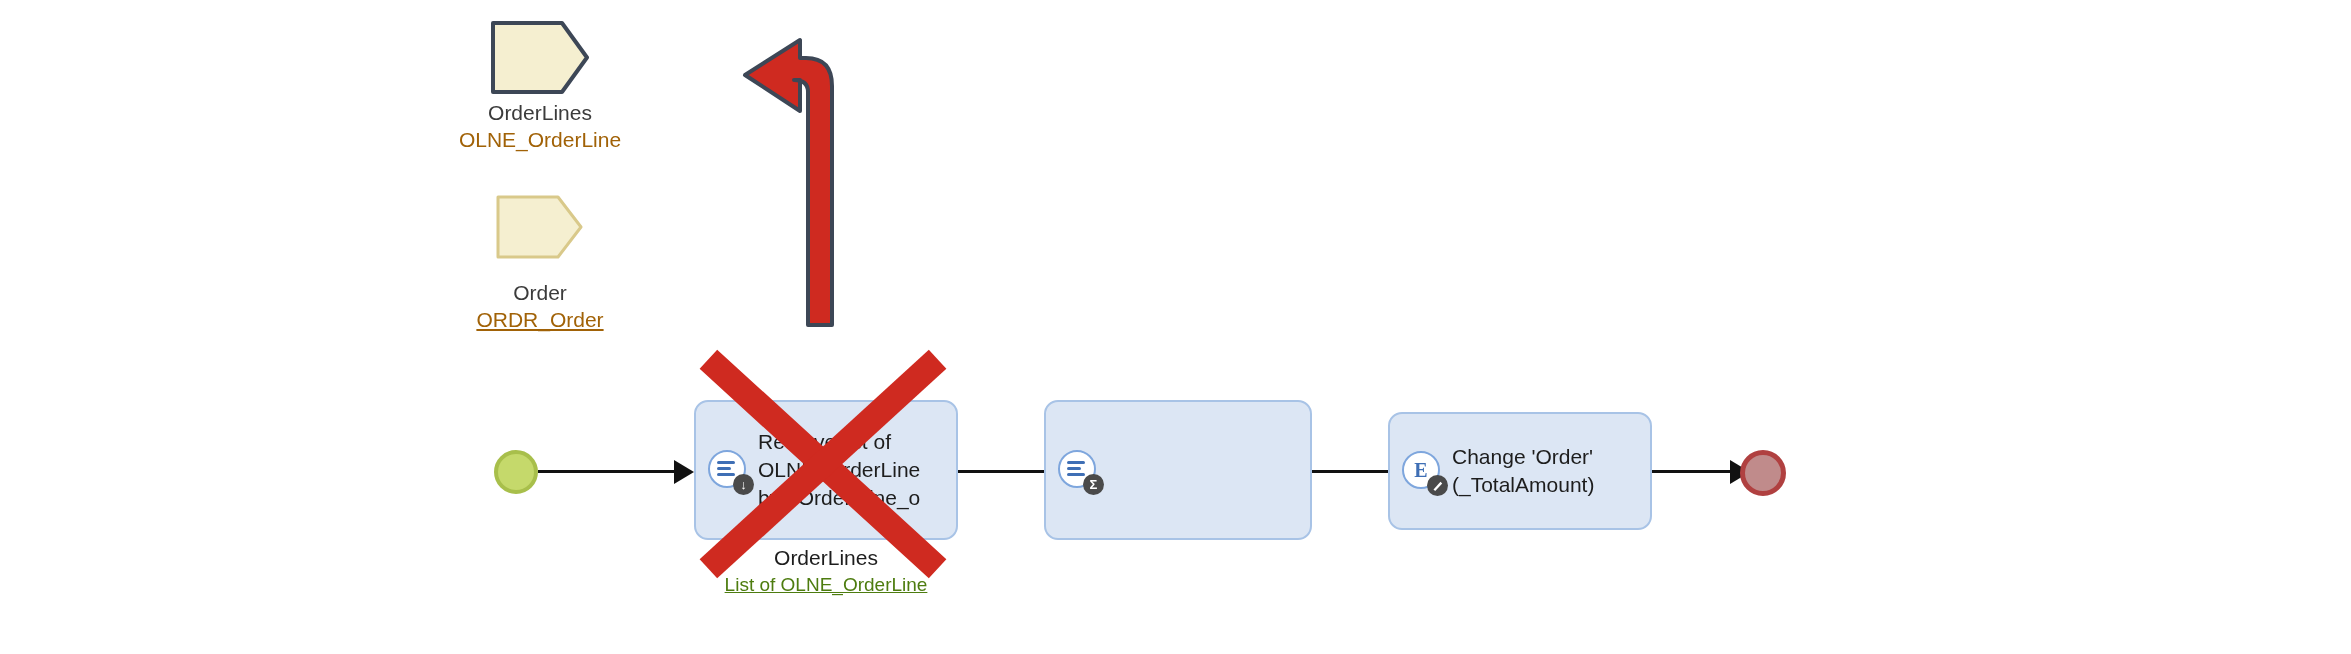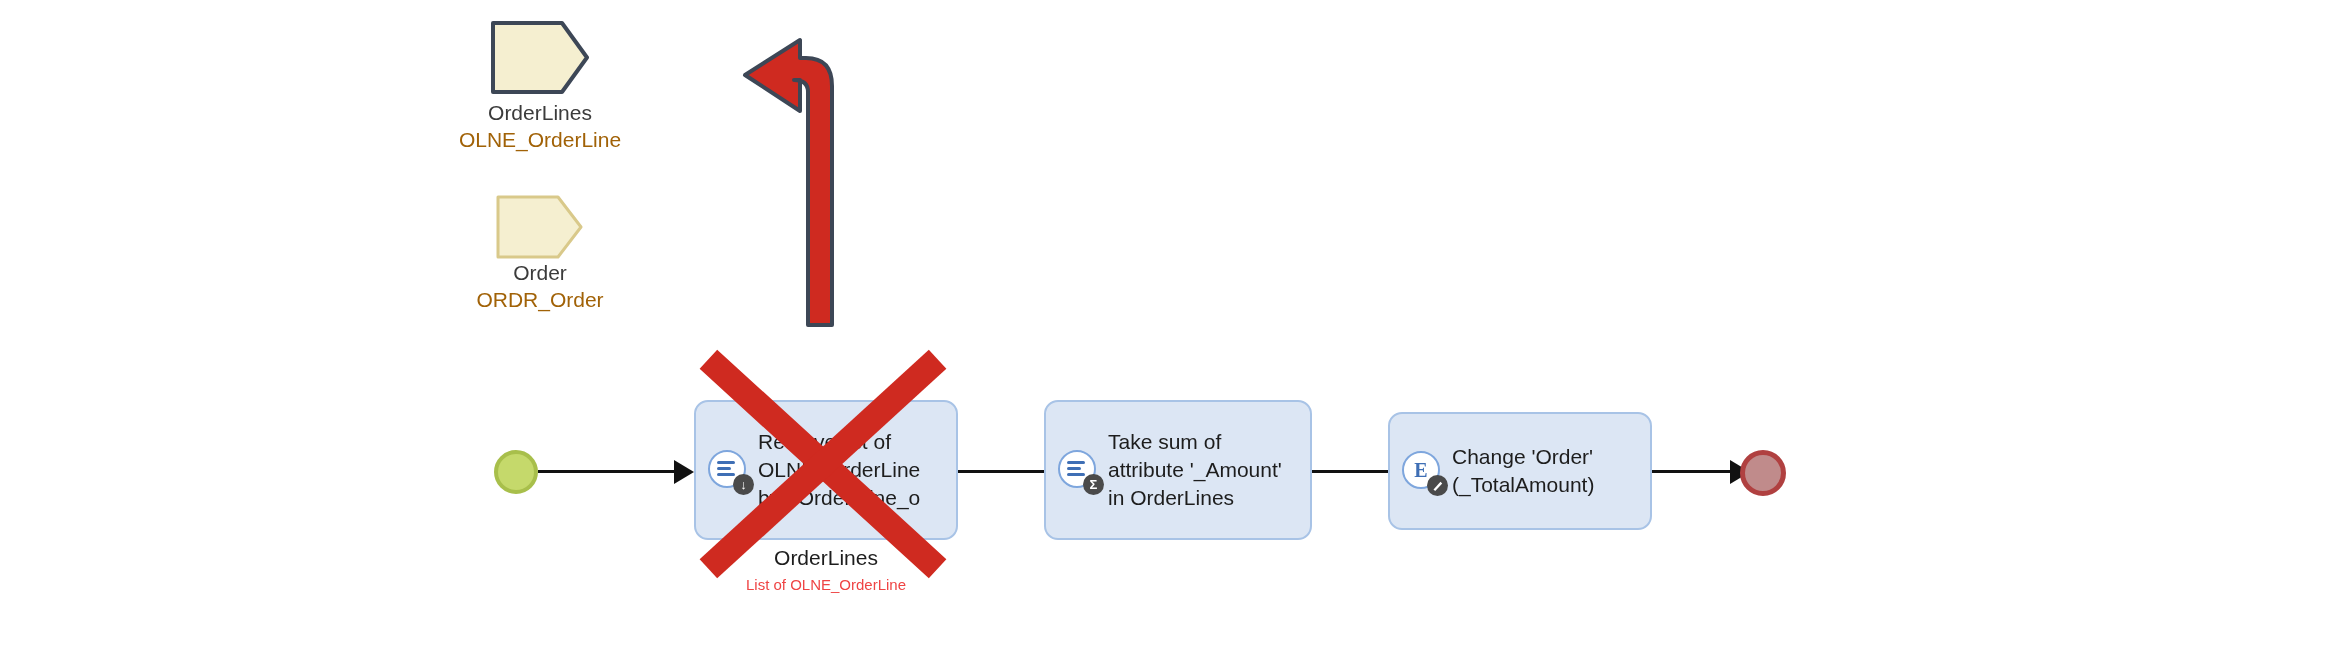--- a/index.html
+++ b/index.html
@@ -123,23 +123,24 @@
     position: absolute;
     text-align: center;
     white-space: nowrap;
   }
   .node-label .nm {
     color: #1d1d1d;
     font-size: 21px;
     line-height: 26px;
   }
   .node-label .tp {
-    color: #ef4444;
-    font-size: 15px;
+    color: #4d7c0f;
+    font-size: 19px;
     line-height: 27px;
+    text-decoration: underline;
   }
 
   
   .evt-circle {
     position: absolute;
     border-radius: 50%;
     box-sizing: border-box;
   }
   .start-circle {
     background: #c5d96b;
@@ -188,22 +189,22 @@
     <div class="var-label-name" style="font-size:21px; line-height:27px; margin-top:4px;">OrderLines</div>
     <div class="var-label-type" style="font-size:21px; line-height:27px;">OLNE_OrderLine</div>
   </div>
 
   <div class="var-node" style="left:440px; top:195px; width:200px;">
     <div class="pentagon-wrap" style="width:88px; height:64px;">
       <svg width="88" height="64" viewBox="0 0 88 64">
         <polygon points="2,2 62,2 85,32 62,62 2,62" fill="#f5efd0" stroke="#d9c98a" stroke-width="3" stroke-linejoin="round"></polygon>
       </svg>
     </div>
-    <div class="var-label-name" style="font-size:21px; line-height:27px; margin-top:0;">Order</div>
-    <div class="var-label-type" style="font-size:21px; line-height:27px;">ORDR_Order</div>
+    <div class="var-label-name" style="font-size:21px; line-height:27px; margin-top:20px;">Order</div>
+    <div class="var-label-type" style="font-size:21px; line-height:27px;text-decoration:underline;">ORDR_Order</div>
   </div>
 
   <div class="evt-circle start-circle" style="left:494px; top:450px; width:44px; height:44px;"></div>
 
   <div class="connector" style="left:538px; top:460px; width:158px; height:26px;">
     <div class="conn-line" style="left:0; top:10px; width:140px;"></div>
     <div class="conn-head" style="left:136px; top:0;"></div>
   </div>
 
   <div class="activity" style="left:694px; top:400px; width:264px; height:140px;">
@@ -233,21 +234,20 @@
     <div class="activity-icon">
       <div class="icon-core">
         <div class="lines">
           <i></i>
             <i></i>
             <i></i>
         </div>
       </div>
       <div class="icon-badge">Σ</div>
     </div>
-    <div class="activity-text">Take sum of attribute '_Amount' in OrderLines</div>
   </div>
   <div class="node-label" style="left:986px; top:545px; width:384px;">
   </div>
 
   <div class="connector" style="left:1312px; top:460px; width:110px; height:26px;">
     <div class="conn-line" style="left:0; top:10px; width:84px;"></div>
     <div class="conn-head" style="left:80px; top:0;"></div>
   </div>
 
   <div class="activity" style="left:1388px; top:412px; width:264px; height:118px;">

